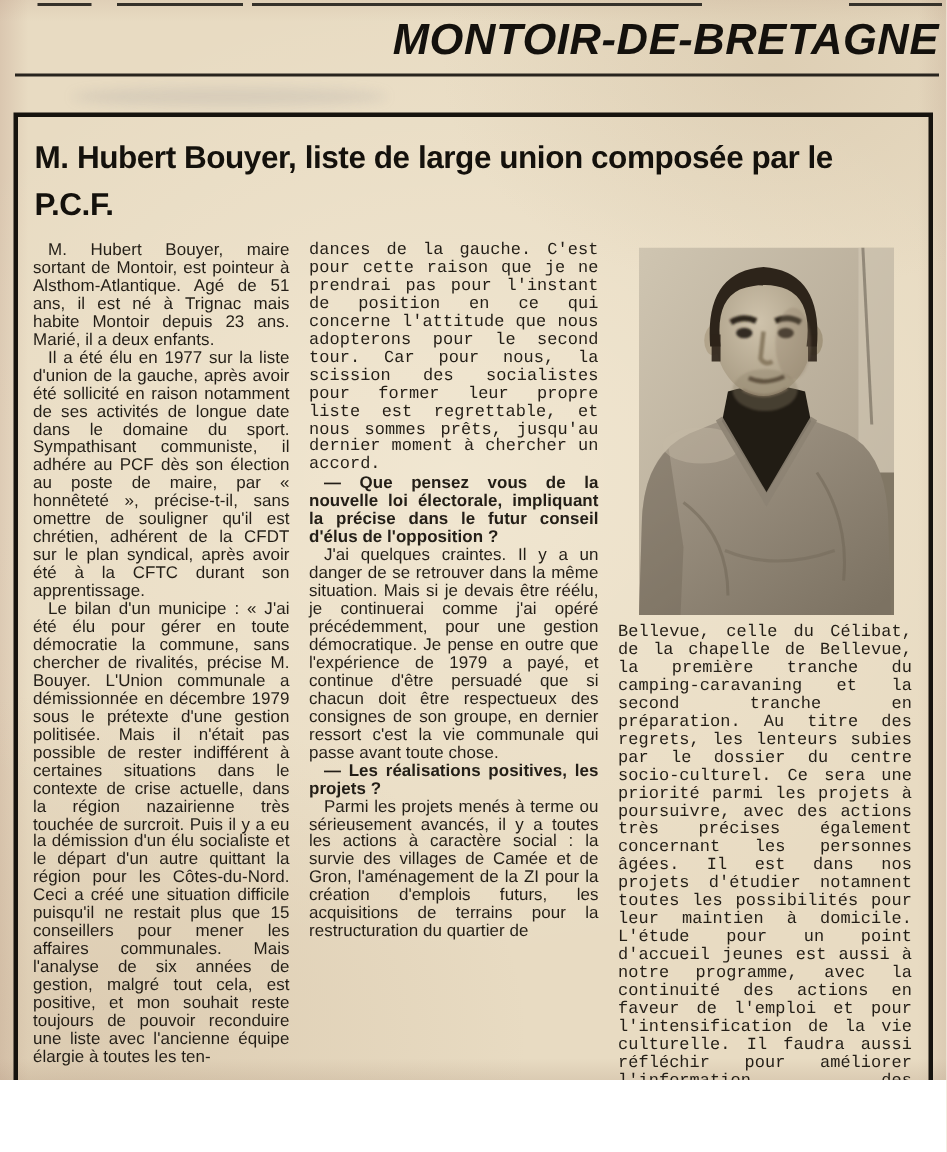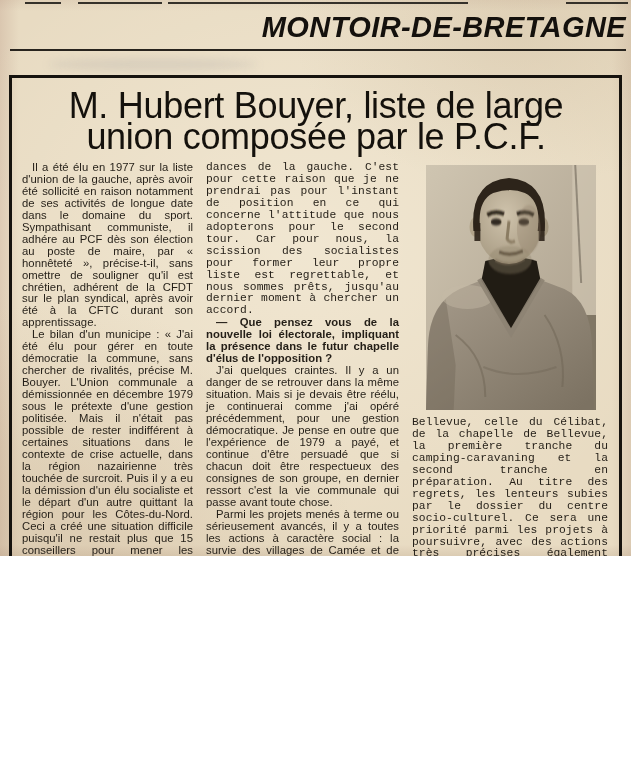--- a/index.html
+++ b/index.html
@@ -1,17 +1,17 @@
 <!DOCTYPE html>
 <html lang="fr"><head>
 <meta charset="utf-8">
 <style>
   html,body{margin:0;padding:0;}
   .stage{
-    position:relative;width:631px;height:556px;overflow:hidden;
+    position:relative;width:631px;height:720px;overflow:hidden;
     font-family:"Liberation Sans",sans-serif;
     background-color:#e8dbc2;
     background-image:
       radial-gradient(ellipse 320px 220px at 82% 6%, rgba(195,175,145,.28), transparent 70%),
       radial-gradient(ellipse 420px 320px at 8% 96%, rgba(172,142,112,.20), transparent 72%),
       radial-gradient(ellipse 520px 430px at 48% 44%, rgba(255,249,234,.38), transparent 75%),
       linear-gradient(90deg, rgba(186,152,134,.30) 0, rgba(186,152,134,0) 3%, rgba(186,152,134,0) 97%, rgba(176,146,128,.22) 100%),
       linear-gradient(180deg, rgba(186,156,134,.18) 0, rgba(186,156,134,0) 2%, rgba(186,156,134,0) 98%, rgba(166,140,118,.20) 100%);
     color:#231e17;
   }
@@ -25,22 +25,22 @@
     font-size:29px;line-height:36px;font-weight:bold;font-style:italic;
     letter-spacing:.4px;color:#14110d;white-space:nowrap;
   }
   .header-rule{position:absolute;top:49px;left:10px;width:616px;height:2px;background:#28241e;}
   .smudge{position:absolute;top:58px;left:48px;width:210px;height:13px;background:rgba(120,122,134,.15);border-radius:50%;filter:blur(4px);}
   .article-box{
     position:absolute;left:9px;top:75px;width:613px;height:683px;
     border:3px solid #16130e;box-sizing:border-box;overflow:hidden;
   }
   .headline{
-    margin:13px 10px 0 11px;font-size:36px;line-height:30.5px;
-    font-weight:normal;letter-spacing:-.3px;color:#14110c;text-align:center;
+    margin:13px 10px 0 11px;font-size:21px;line-height:30.5px;
+    font-weight:bold;letter-spacing:-.3px;color:#14110c;
   }
   .cols{display:flex;gap:13px;padding:10px 8px 0 10px;}
   .col{text-align:justify;font-size:11.3px;line-height:11.95px;letter-spacing:.04px;hyphens:auto;-webkit-hyphens:auto;}
   .col-1{width:171px;}
   .col-2{width:193px;}
   .col-3{width:196px;}
   .col p{margin:0;text-indent:10px;}
   .col p.cont{text-indent:0;font-family:Liberation Mono, monospace;}
   .col p.q{font-weight:bold;}
   .photo{
@@ -63,28 +63,30 @@
   <div class="section-header">MONTOIR-DE-BRETAGNE</div>
   <div class="header-rule"></div>
   <div class="smudge"></div>
 
   <div class="article-box">
     <h1 class="headline">M. Hubert Bouyer, liste de large union composée par le P.C.F.</h1>
 
     <div class="cols">
 
       <div class="col col-1">
+        <p>M. Hubert Bouyer, maire sortant de Montoir, est pointeur à Alsthom-Atlantique. Agé de 51 ans, il est né à Trignac mais habite Montoir depuis 23 ans. Marié, il a deux enfants.</p>
         <p>Il a été élu en 1977 sur la liste d'union de la gauche, après avoir été sollicité en raison notamment de ses activités de longue date dans le domaine du sport. Sympathisant communiste, il adhére au PCF dès son élection au poste de maire, par « honnêteté », précise-t-il, sans omettre de souligner qu'il est chrétien, adhérent de la CFDT sur le plan syndical, après avoir été à la CFTC durant son apprentissage.</p>
         <p>Le bilan d'un municipe : « J'ai été élu pour gérer en toute démocratie la commune, sans chercher de rivalités, précise M. Bouyer. L'Union communale a démissionnée en décembre 1979 sous le prétexte d'une gestion politisée. Mais il n'était pas possible de rester indifférent à certaines situations dans le contexte de crise actuelle, dans la région nazairienne très touchée de surcroit. Puis il y a eu la démission d'un élu socialiste et le départ d'un autre quittant la région pour les Côtes-du-Nord. Ceci a créé une situation difficile puisqu'il ne restait plus que 15 conseillers pour mener les affaires communales. Mais l'analyse de six années de gestion, malgré tout cela, est positive, et mon souhait reste toujours de pouvoir reconduire une liste avec l'ancienne équipe élargie à toutes les ten-</p>
       </div>
 
       <div class="col col-2">
         <p class="cont">dances de la gauche. C'est pour cette raison que je ne prendrai pas pour l'instant de position en ce qui concerne l'attitude que nous adopterons pour le second tour. Car pour nous, la scission des socialistes pour former leur propre liste est regrettable, et nous sommes prêts, jusqu'au dernier moment à chercher un accord.</p>
-        <p class="q">— Que pensez vous de la nouvelle loi électorale, impliquant la présence dans le futur chapelle d'élus de l'opposition ?</p>
+        <p class="q">— Que pensez vous de la nouvelle loi électorale, impliquant la précise dans le futur conseil d'élus de l'opposition ?</p>
         <p>J'ai quelques craintes. Il y a un danger de se retrouver dans la même situation. Mais si je devais être réélu, je continuerai comme j'ai opéré précédemment, pour une gestion démocratique. Je pense en outre que l'expérience de 1979 a payé, et continue d'être persuadé que si chacun doit être respectueux des consignes de son groupe, en dernier ressort c'est la vie communale qui passe avant toute chose.</p>
+        <p class="q">— Les réalisations positives, les projets ?</p>
         <p>Parmi les projets menés à terme ou sérieusement avancés, il y a toutes les actions à caractère social : la survie des villages de Camée et de Gron, l'aménagement de la ZI pour la création d'emplois futurs, les acquisitions de terrains pour la restructuration du quartier de</p>
       </div>
 
       <div class="col col-3">
         <figure class="photo">
           <svg viewBox="0 0 172 245" preserveAspectRatio="none">
             <defs>
               <linearGradient id="gBg" x1="0" y1="0" x2="1" y2="1">
                 <stop offset="0" stop-color="#cfc5b1"></stop>
                 <stop offset="1" stop-color="#a99d8a"></stop>

